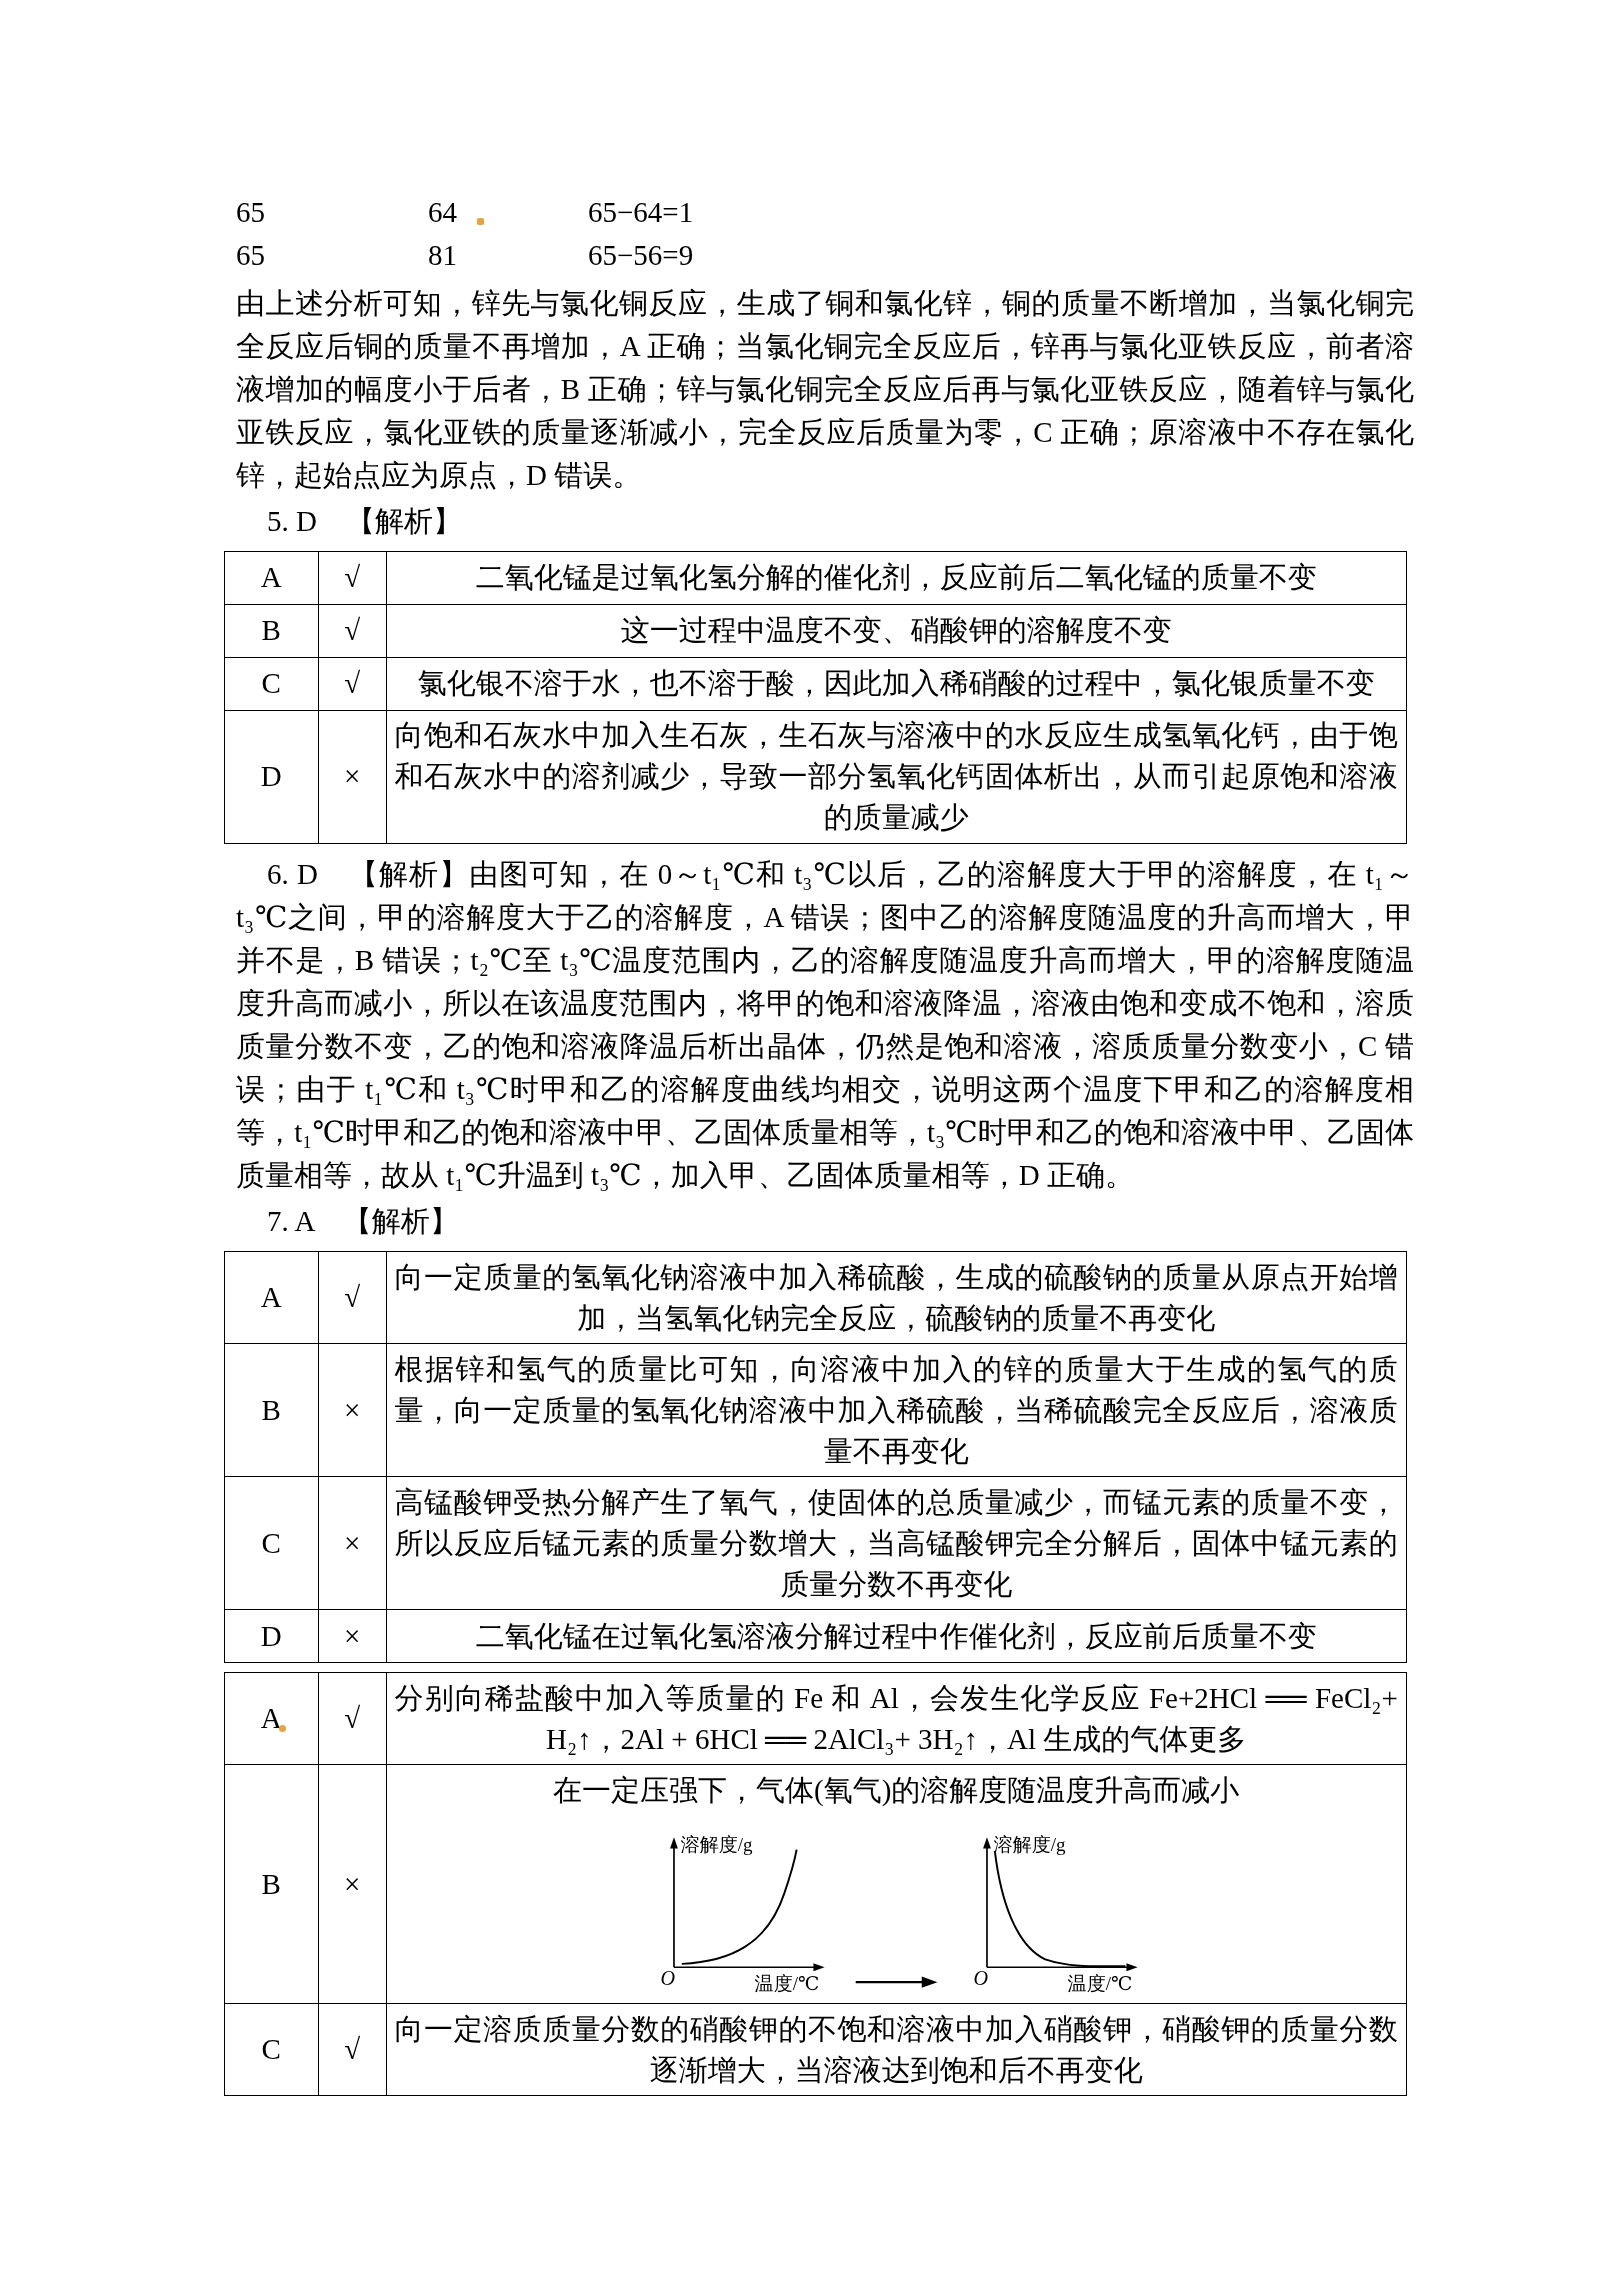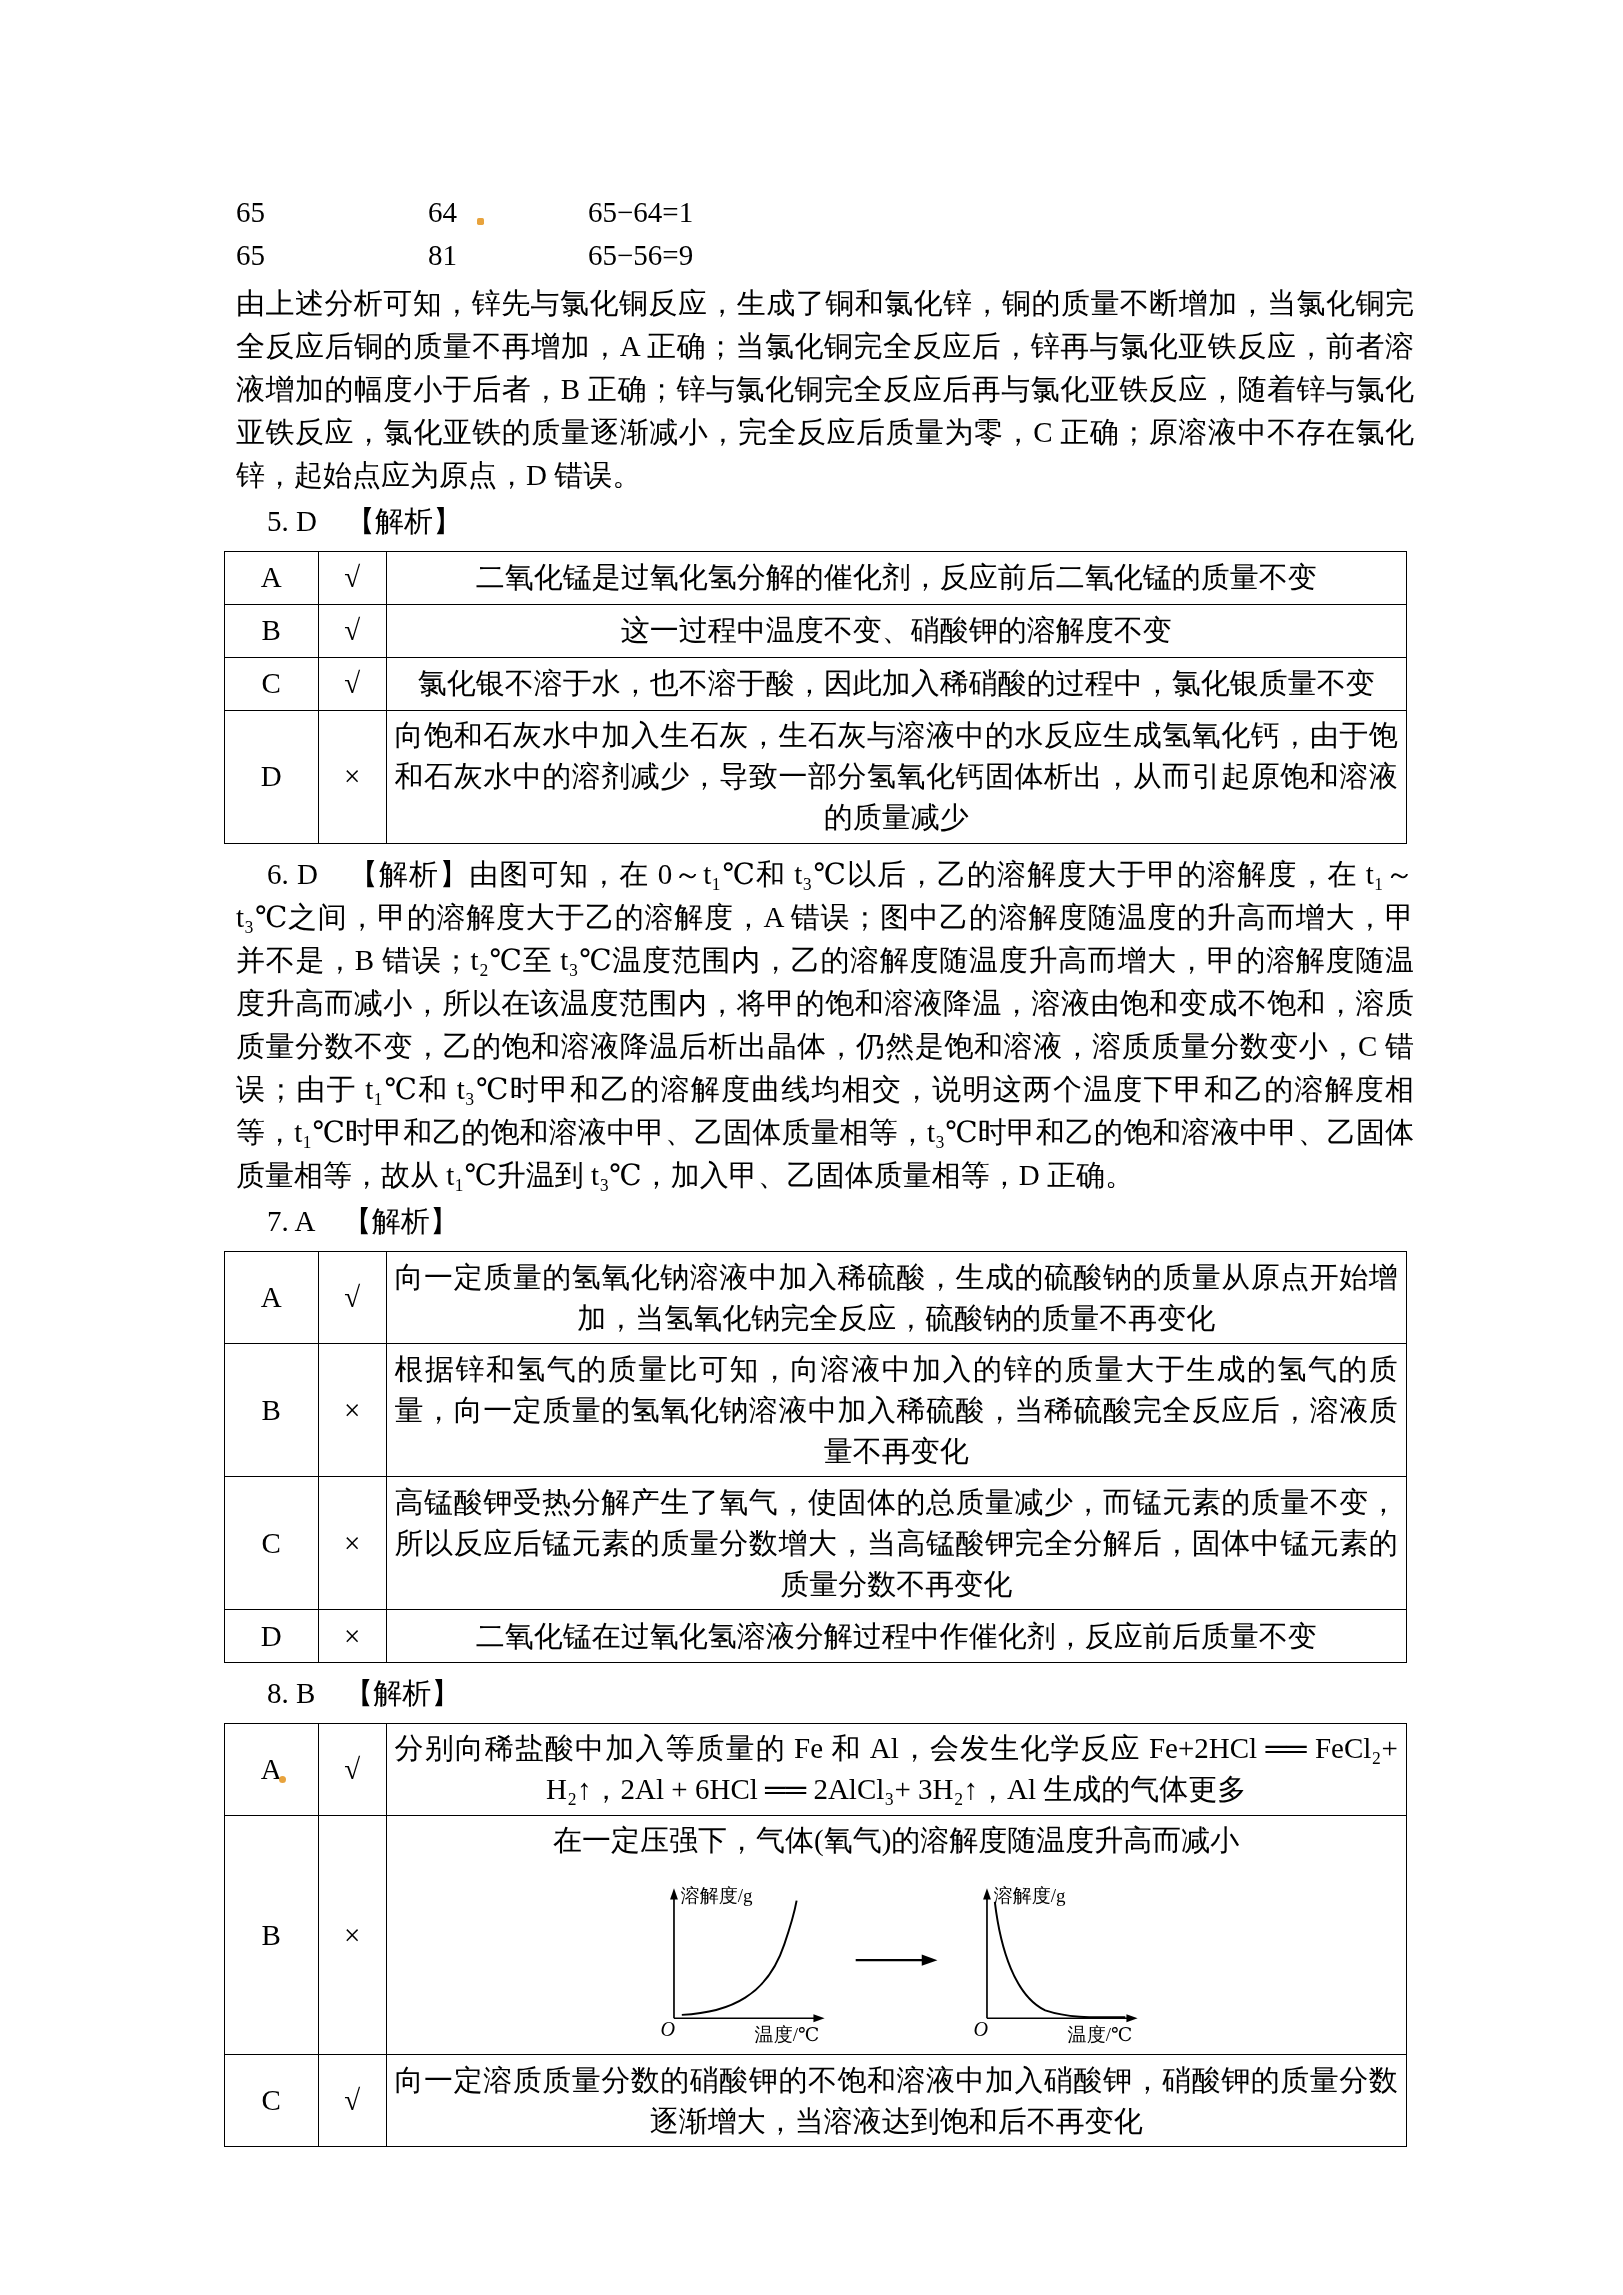--- a/index.html
+++ b/index.html
@@ -36,21 +36,21 @@
     table-layout: fixed;
   }
   table.anskey td { border: 1.7px solid #000; padding: 4.5px 7.9px; vertical-align: middle; }
   td.opt { width: 94px; text-align: center; position: relative; }
   td.mark { width: 68px; text-align: center; }
   td.exp { text-align: justify; text-align-last: center; line-height: 41px; }
   .dot-a { left: 54px; top: 52px; border-radius: 50%; }
   
   .cellline { text-align: center; text-align-last: center; }
   .charts {
-    display: flex; align-items: center; justify-content: center;
+    display: flex; align-items: flex-end; justify-content: center;
     gap: 19px; margin: 14.6px 0 5.6px 0;
   }
   .mini-chart text { font-family: "Liberation Serif", "DejaVu Serif", serif; }
 </style>
 </head>
 <body>
 
 <div class="content">
 
   <div class="eq-block">
@@ -116,21 +116,20 @@
       <td class="exp">高锰酸钾受热分解产生了氧气，使固体的总质量减少，而锰元素的质量不变，所以反应后锰元素的质量分数增大，当高锰酸钾完全分解后，固体中锰元素的质量分数不再变化</td>
     </tr>
     <tr>
       <td class="opt">D</td>
       <td class="mark">×</td>
       <td class="exp">二氧化锰在过氧化氢溶液分解过程中作催化剂，反应前后质量不变</td>
     </tr>
   </tbody>
     </table>
 
-  <p class="qhead">8. B　【解析】</p>
   <table class="anskey">
     <tbody>
         <tr>
       <td class="opt">
         <span>A</span>
         <span class="artifact-dot dot-a"></span>
       </td>
       <td class="mark">√</td>
       <td class="exp">分别向稀盐酸中加入等质量的 Fe 和 Al，会发生化学反应 Fe+2HCl ══ FeCl₂+ H₂↑，2Al + 6HCl ══ 2AlCl₃+ 3H₂↑，Al 生成的气体更多</td>
     </tr>

